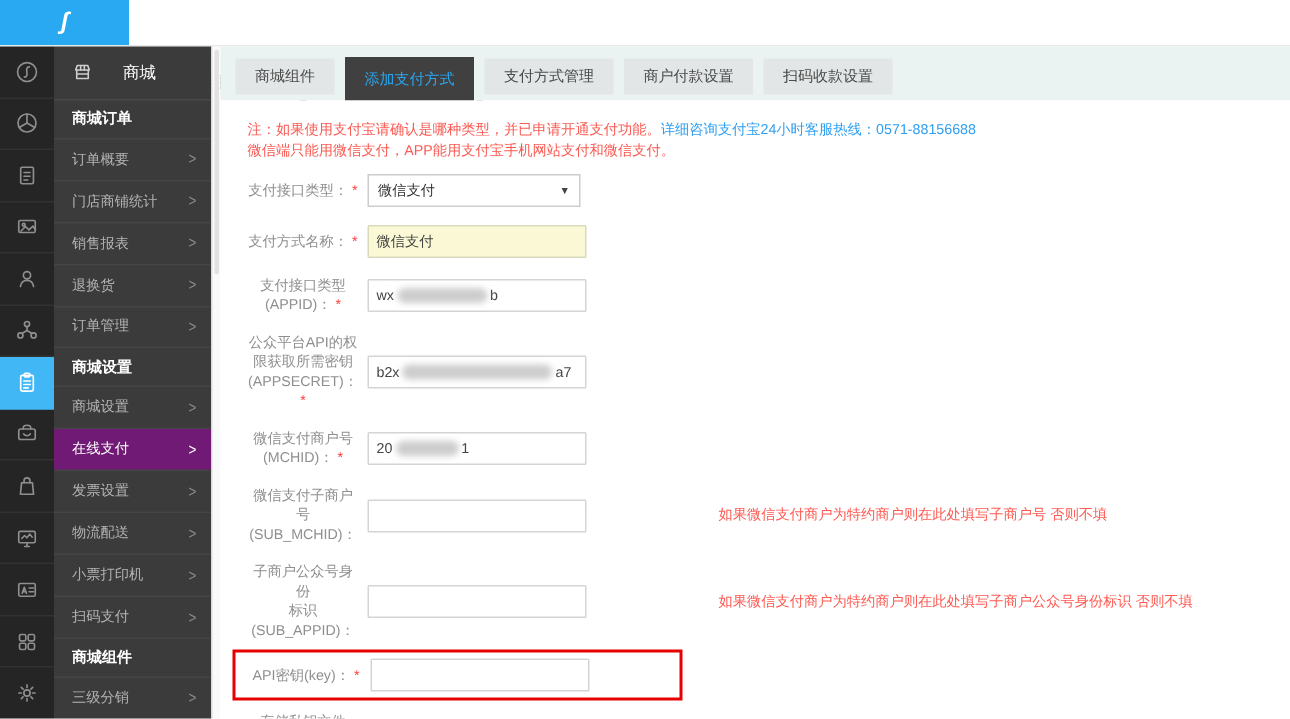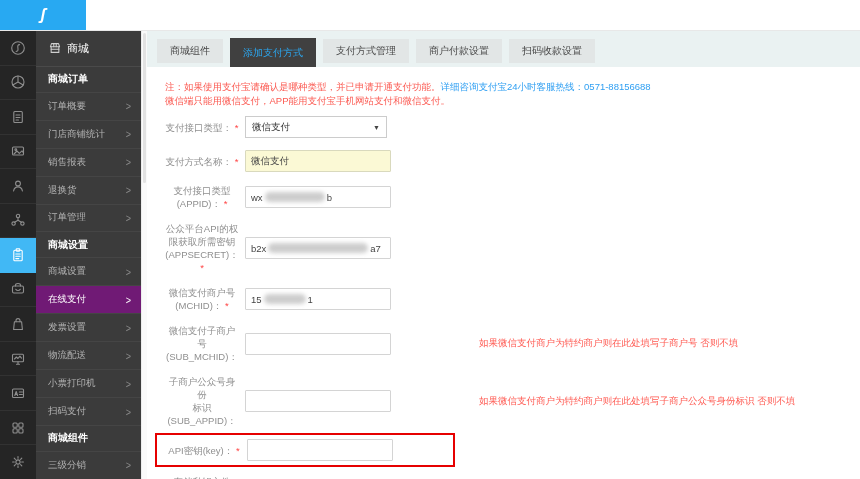--- a/index.html
+++ b/index.html
@@ -18,21 +18,21 @@
   .top-tab .ticon{color:#b9b9b9;display:flex;}
   
   .layout{display:flex;height:449px;}
   
   .rail{width:36px;background:#252525;display:flex;flex-direction:column;}
   .rail-cell{height:34px;display:flex;align-items:center;justify-content:center;
     border-bottom:1px solid #323232;color:#8f8f8f;}
   .rail-cell.active{background:#41b8f5;color:#fff;border-bottom-color:#41b8f5;}
   
   .menu{width:105px;background:#3b3b3b;display:flex;flex-direction:column;overflow:hidden;}
-  .menu-header{height:30px;display:flex;align-items:center;gap:5px;padding:3px 12px;color:#fff;
+  .menu-header{height:30px;display:flex;align-items:center;gap:20px;padding:3px 12px;color:#fff;
     font-size:11px;border-bottom:1px solid #4a4a4a;}
   .menu-header .micon{color:#cfcfcf;display:flex;}
   .menu-group-title{height:26px;display:flex;align-items:center;padding:0 12px;color:#fff;
     font-size:10px;font-weight:bold;border-bottom:1px solid #454545;}
   .menu-item{height:28px;display:flex;align-items:center;justify-content:space-between;
     padding:0 10px 0 12px;color:#b3b3b3;font-size:9.5px;border-bottom:1px solid #454545;cursor:default;}
   .menu-item .chev{color:#8a8a8a;font-size:9px;transform:scaleY(1.2);}
   .menu-item.active{background:#701a75;color:#fff;}
   .menu-item.active .chev{color:#fff;}
   
@@ -336,21 +336,21 @@
               </div>
             </div>
           </div>
           <div class="frow">
             <div class="flabel">
               <div>微信支付商户号</div>
               <div>(MCHID)：<span class="req"> *</span></div>
             </div>
             <div class="fctrl">
               <div class="finput">
-                <span>15</span>
+                <span>20</span>
                 <span class="mask" style="width: 42px;"></span>
                 <span>1</span>
               </div>
             </div>
           </div>
           <div class="frow">
             <div class="flabel">
               <div>微信支付子商户号</div>
               <div>(SUB_MCHID)：</div>
             </div>

